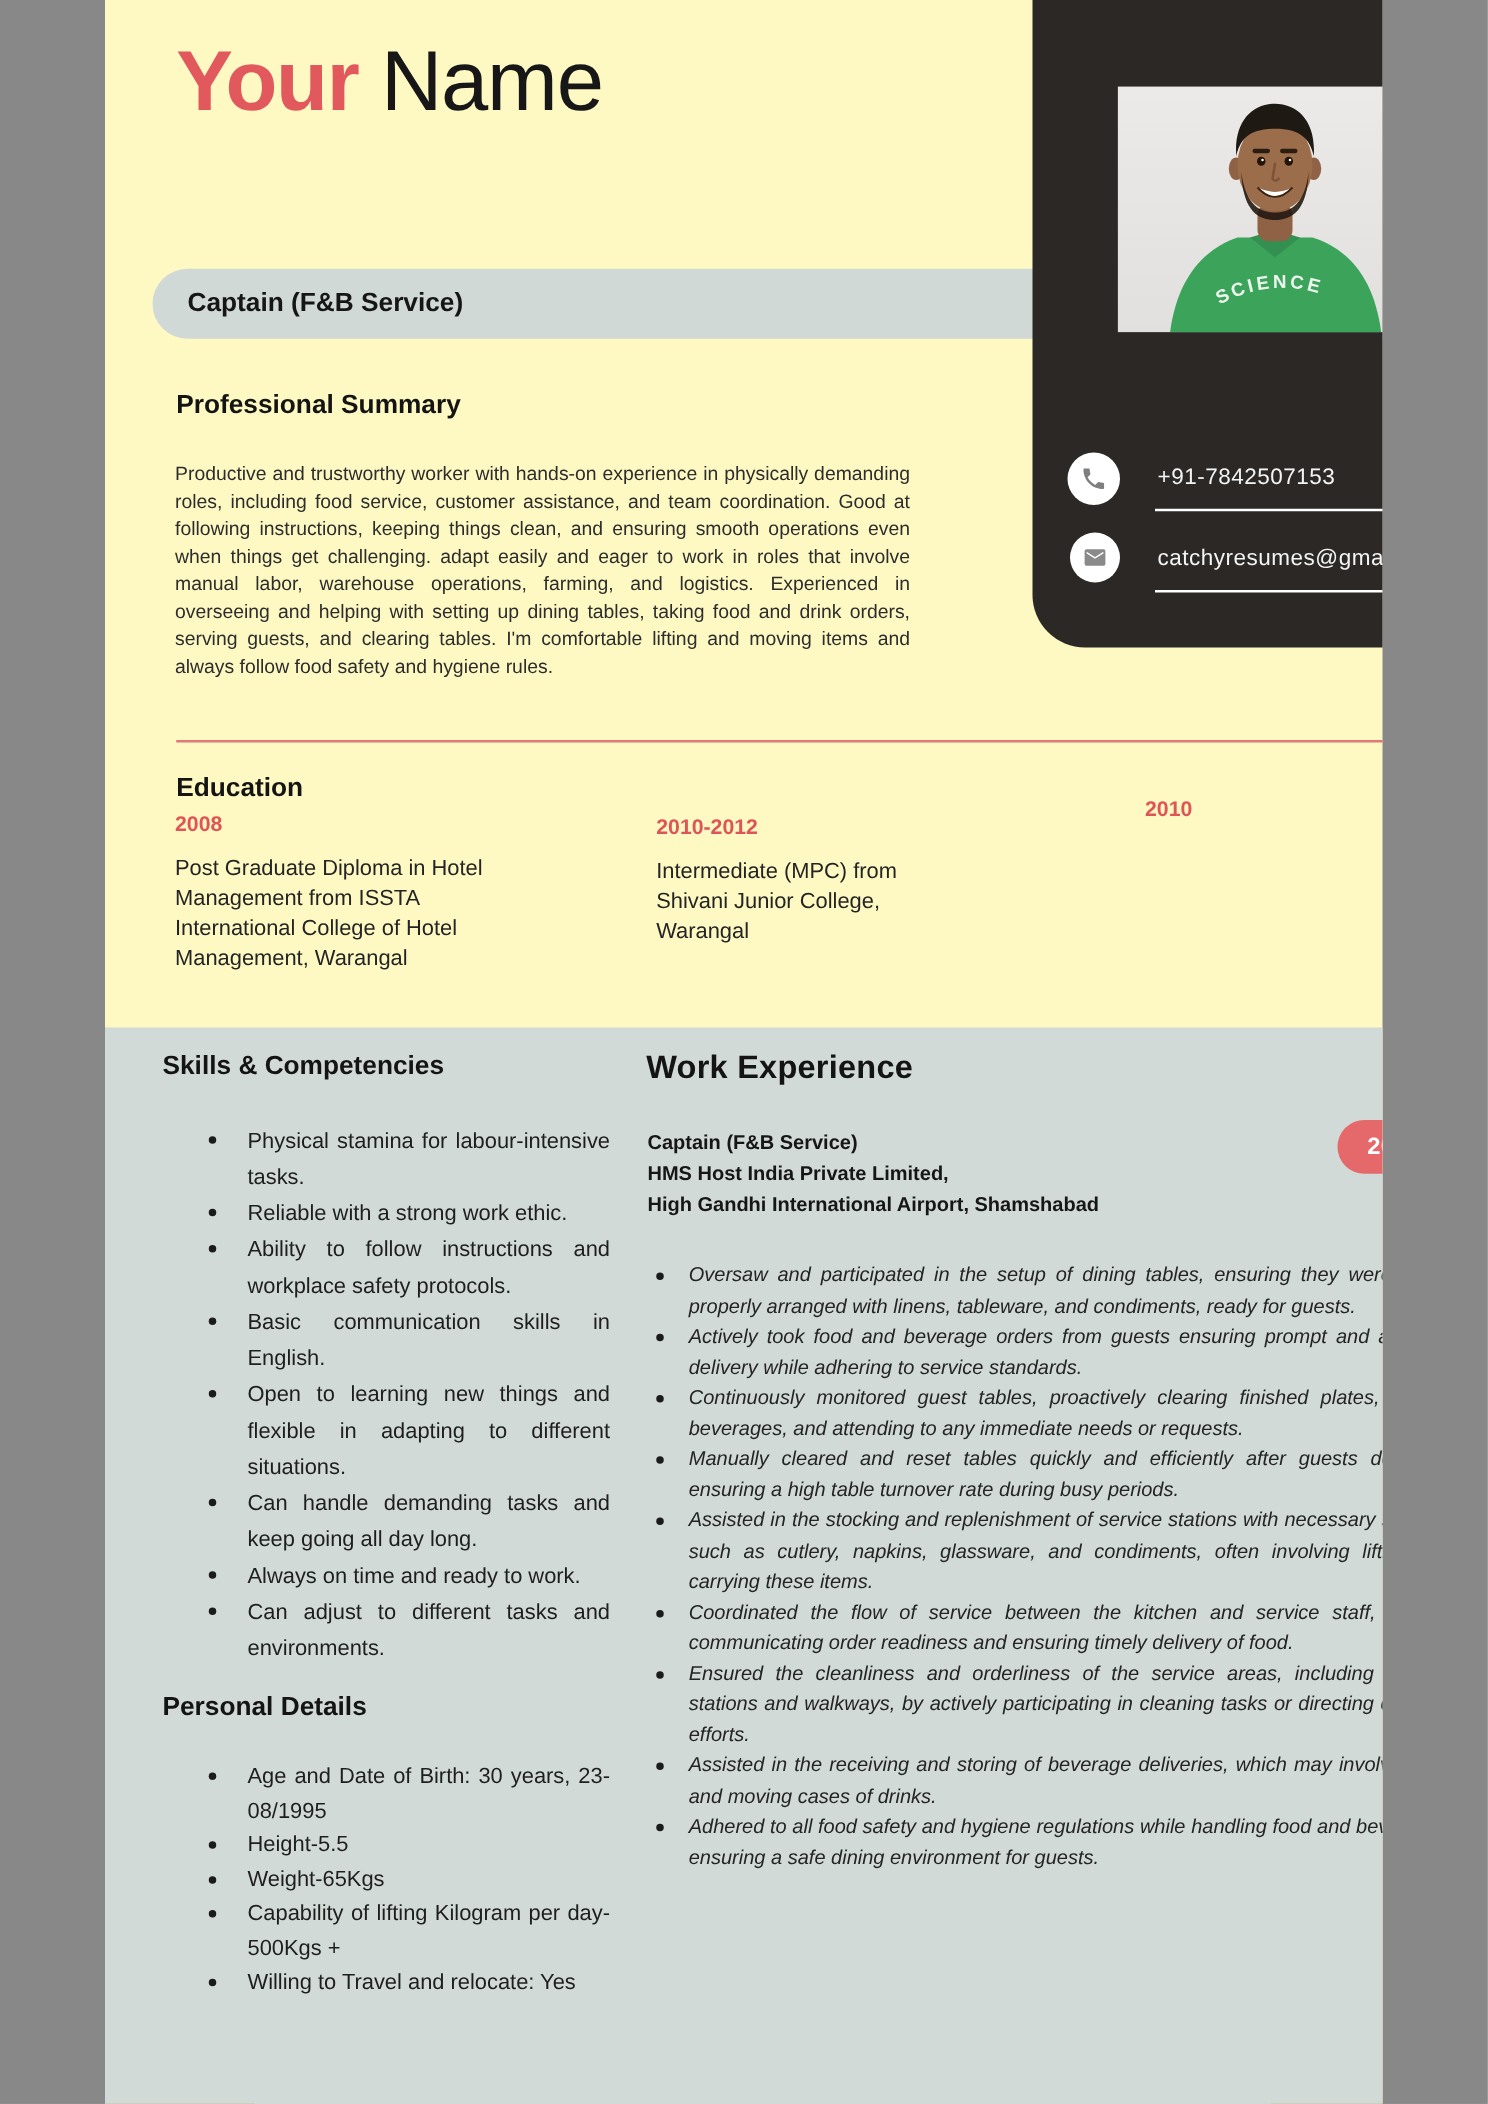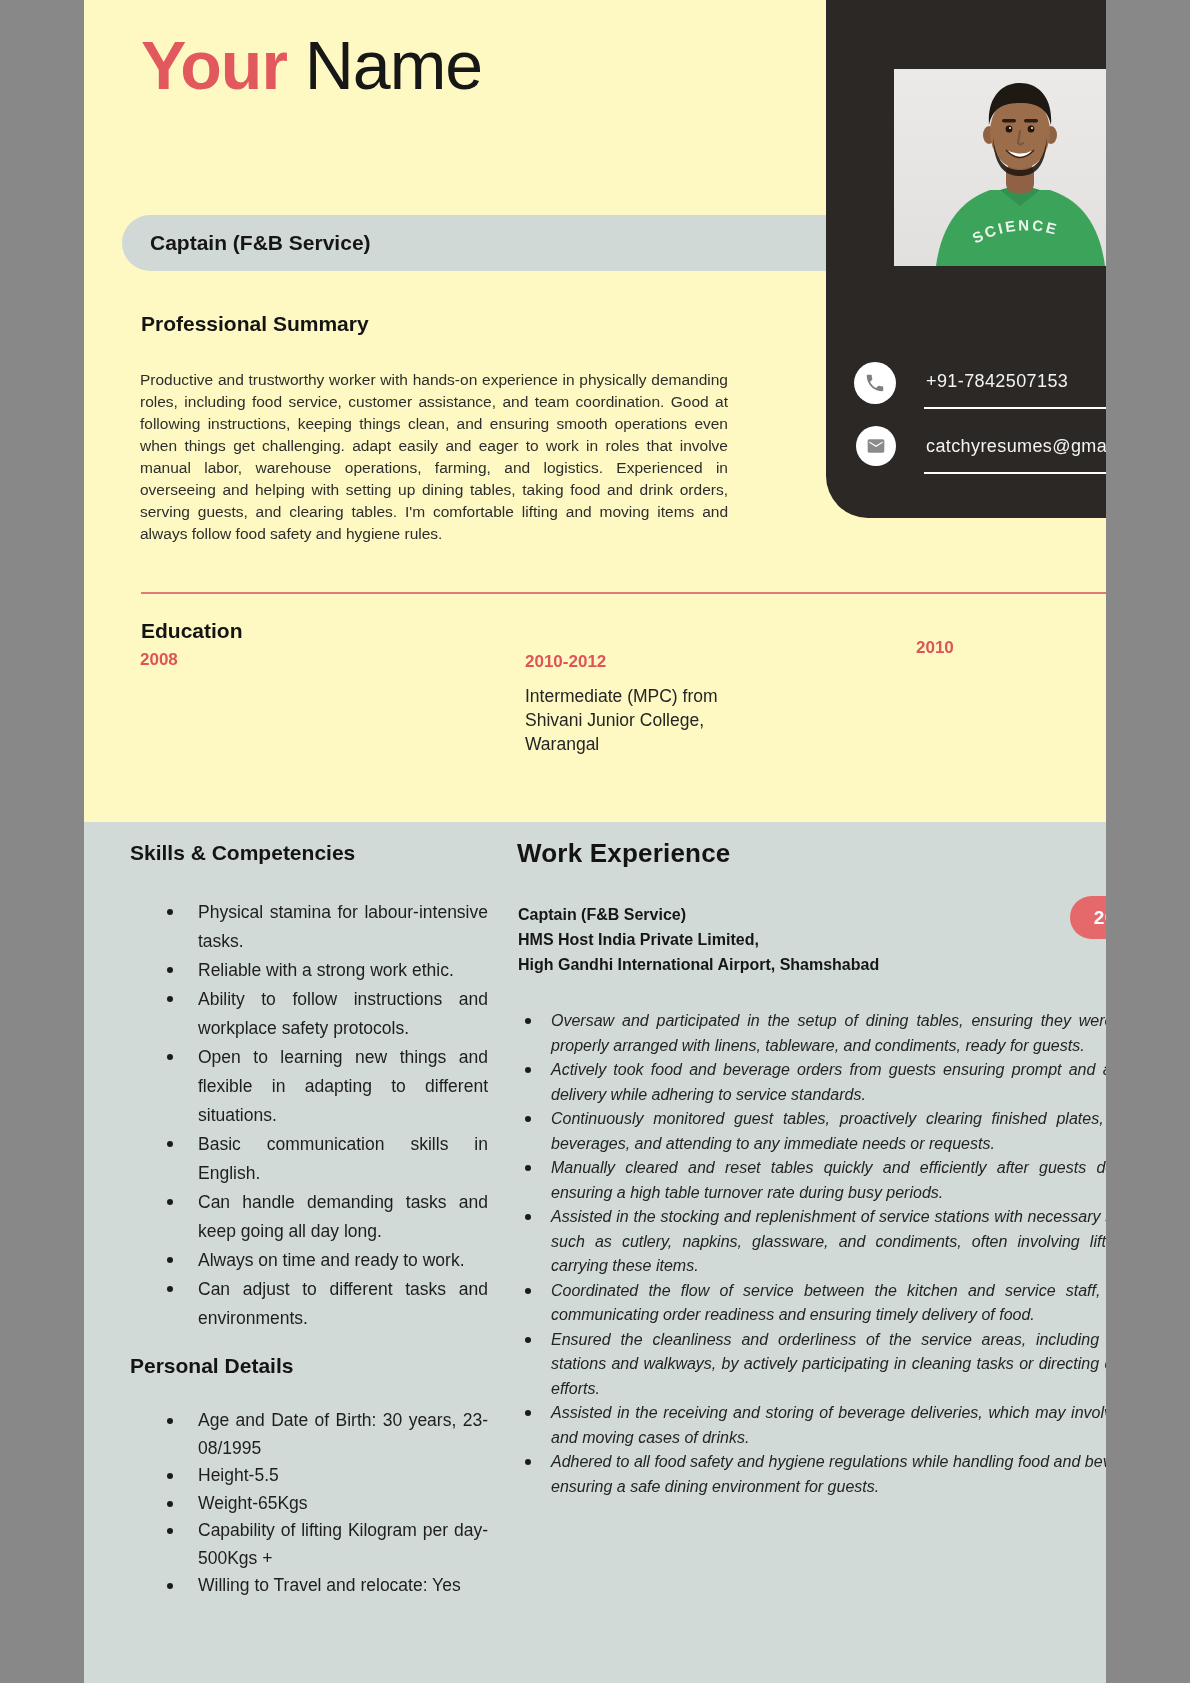--- a/index.html
+++ b/index.html
@@ -151,38 +151,39 @@
 
   <div class="section-heading summary-heading">Professional Summary</div>
   <div class="summary-body">Productive and trustworthy worker with hands-on experience in physically demanding roles, including food service, customer assistance, and team coordination. Good at following instructions, keeping things clean, and ensuring smooth operations even when things get challenging. adapt easily and eager to work in roles that involve manual labor, warehouse operations, farming, and logistics.  Experienced in overseeing and helping with setting up dining tables, taking food and drink orders, serving guests, and clearing tables. I'm comfortable lifting and moving items and always follow food safety and hygiene rules.</div>
 
   <div class="red-divider"></div>
 
   <div class="section-heading edu-heading">Education</div>
 
   <div class="edu-col edu-col1">
     <p class="edu-date">2008</p>
+    <p class="edu-text">Post Graduate Diploma in Hotel Management from ISSTA International College of Hotel Management, Warangal</p>
   </div>
   <div class="edu-col edu-col2">
     <p class="edu-date">2010-2012</p>
     <p class="edu-text">Intermediate (MPC) from Shivani Junior College, Warangal</p>
   </div>
   <div class="edu-col edu-col3">
     <p class="edu-date">2010</p>
   </div>
 
   <div class="band"></div>
 
   <div class="section-heading skills-heading">Skills &amp; Competencies</div>
   <ul class="side-list skills-list">
     <li>Physical stamina for labour-intensive tasks.</li>
     <li>Reliable with a strong work ethic.</li>
     <li>Ability to follow instructions and workplace safety protocols.</li>
+    <li>Basic communication skills in English.</li>
     <li>Open to learning new things and flexible in adapting to different situations.</li>
-    <li>Basic communication skills in English.</li>
     <li>Can handle demanding tasks and keep going all day long.</li>
     <li>Always on time and ready to work.</li>
     <li>Can adjust to different tasks and environments.</li>
   </ul>
 
   <div class="section-heading pd-heading">Personal Details</div>
   <ul class="side-list pd-list">
     <li>Age and Date of Birth: 30 years, 23-08/1995</li>
     <li>Height-5.5</li>
     <li>Weight-65Kgs</li>

